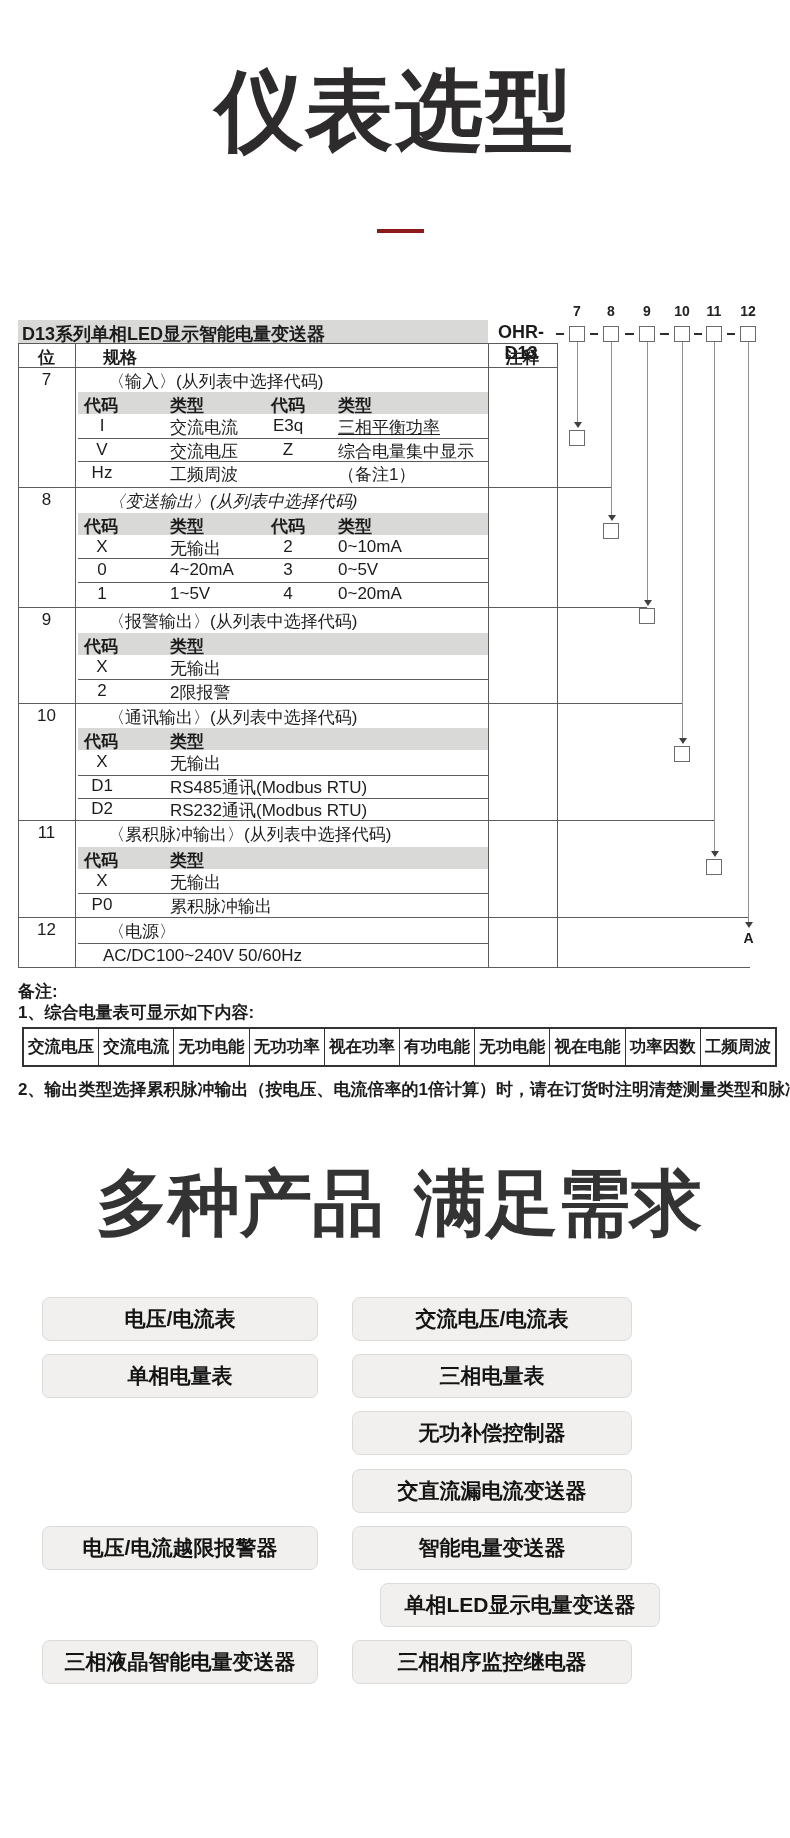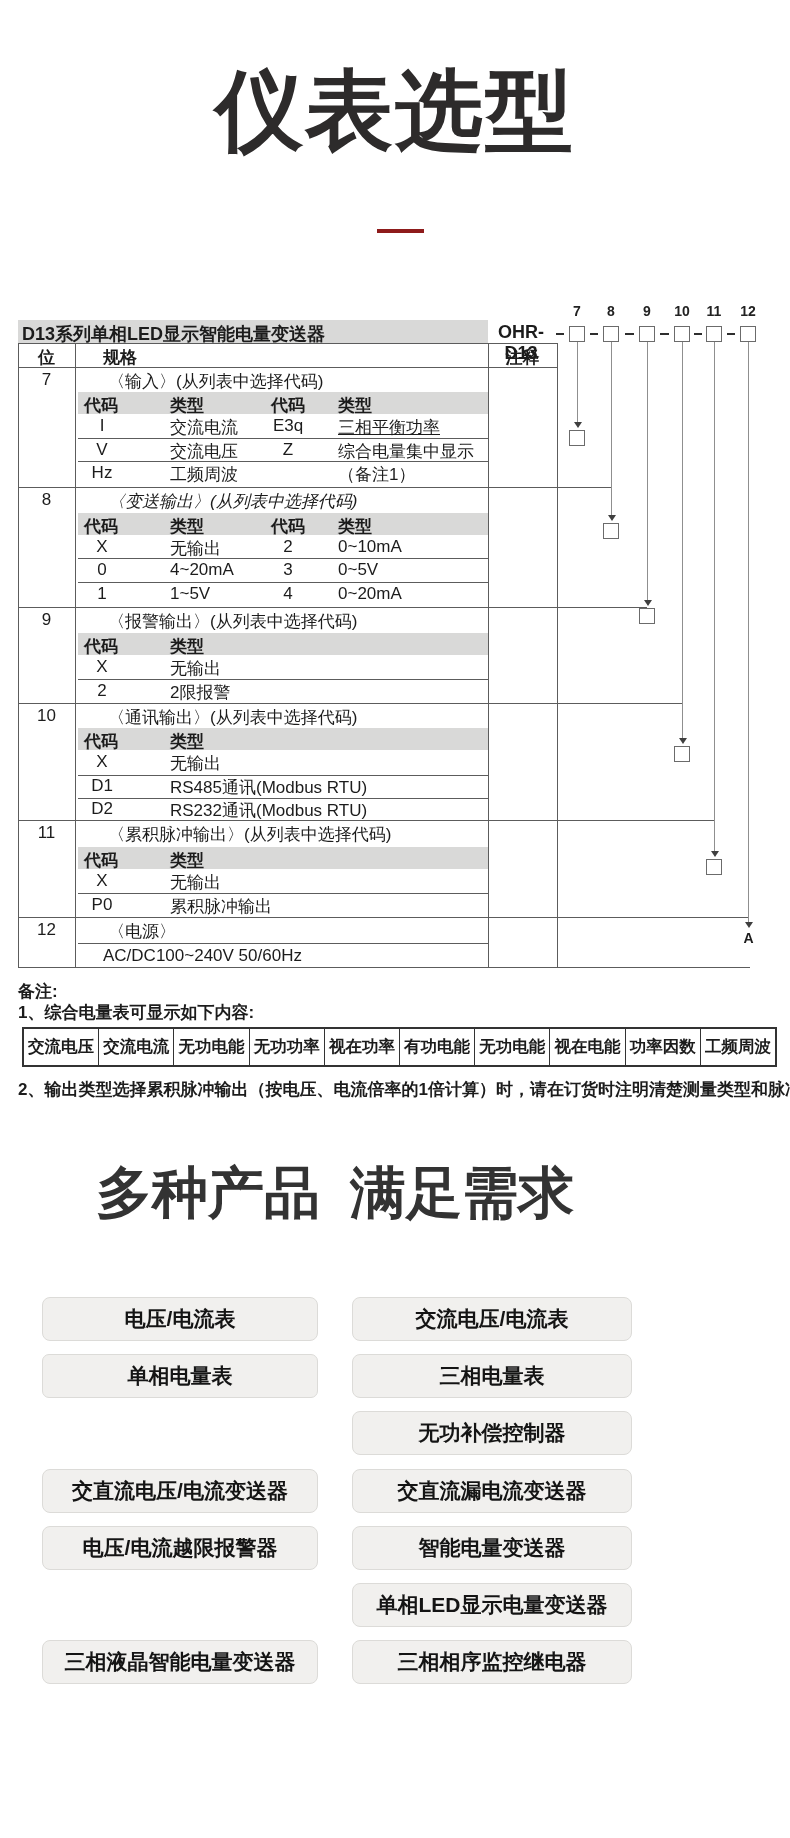--- a/index.html
+++ b/index.html
@@ -33,21 +33,21 @@
   
   .notes-label { position:absolute; left:18px; top:980px; font-size:17px; font-weight:bold; }
   .note-line1 { position:absolute; left:18px; top:1001px; font-size:17px; font-weight:bold; }
   .ntable { position:absolute; left:22px; top:1027px; width:755px; height:40px;
             border:2px solid #333; box-sizing:border-box; display:flex; background:#fff; }
   .ncell { flex:1; display:flex; align-items:center; justify-content:center;
            font-size:16.5px; font-weight:bold; border-right:1px solid #333; white-space:nowrap; }
   .ncell:last-child { border-right:none; }
   .note-line2 { position:absolute; left:18px; top:1078px; font-size:17px; font-weight:bold; white-space:nowrap; }
   
-  .h2 { position:absolute; left:96px; top:1156px; font-size:56px; font-weight:bold;
+  .h2 { position:absolute; left:96px; top:1156px; font-size:72px; font-weight:bold;
         color:#333; display:flex; gap:30px; white-space:nowrap; }
   .btn { position:absolute; height:44px; background:#f1f0ee; border:1px solid #dcdbd8;
          border-radius:8px; box-sizing:border-box; display:flex; align-items:center;
          justify-content:center; font-size:21px; font-weight:bold; color:#141414;
          white-space:nowrap; cursor:pointer; }
   .bl { left:42px; width:276px; }
   .br { left:352px; width:280px; }
 </style>
 </head>
 <body>
@@ -227,25 +227,24 @@
   </div>
   <div class="note-line2">2、输出类型选择累积脉冲输出（按电压、电流倍率的1倍计算）时，请在订货时注明清楚测量类型和脉冲常数。</div>
 
   <div class="h2">
     <span>多种产品</span>
     <span>满足需求</span>
   </div>
 
   <div class="btn bl" style="top:1297px;">电压/电流表</div>
   <div class="btn bl" style="top:1354px;border-radius:7px;">单相电量表</div>
-  <div class="btn bl" style="top:1469px;">交直流电压/电流变送器</div>
   <div class="btn bl" style="top:1526px;">电压/电流越限报警器</div>
   <div class="btn bl" style="top:1640px;">三相液晶智能电量变送器</div>
 
   <div class="btn br" style="top:1297px;">交流电压/电流表</div>
   <div class="btn br" style="top:1354px;">三相电量表</div>
   <div class="btn br" style="top:1411px;">无功补偿控制器</div>
   <div class="btn br" style="top:1469px;">交直流漏电流变送器</div>
   <div class="btn br" style="top:1526px;">智能电量变送器</div>
-  <div class="btn br" style="top:1583px;">单相LED显示电量变送器</div>
+  <div class="btn br" style="top:1583px;margin-left:28px;">单相LED显示电量变送器</div>
   <div class="btn br" style="top:1640px;">三相相序监控继电器</div>
 
 </div>
 
 </body></html>

